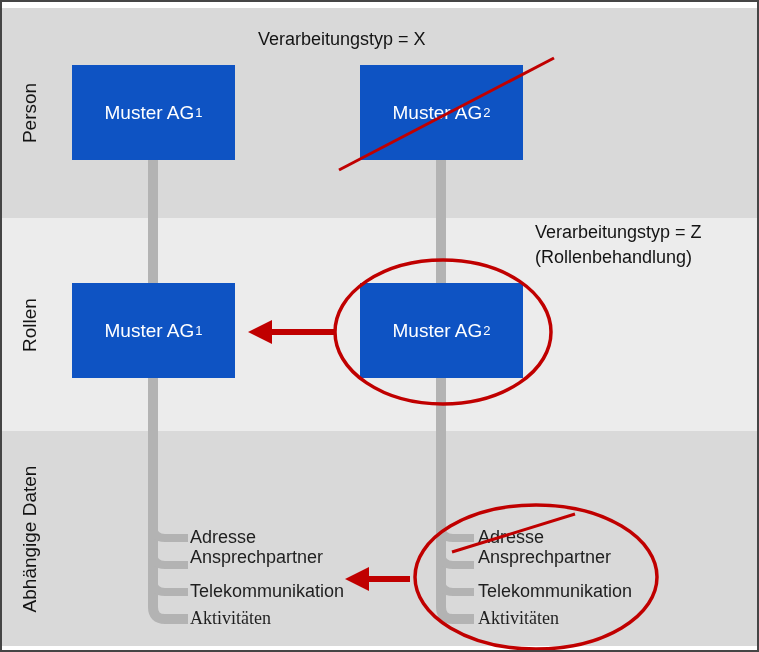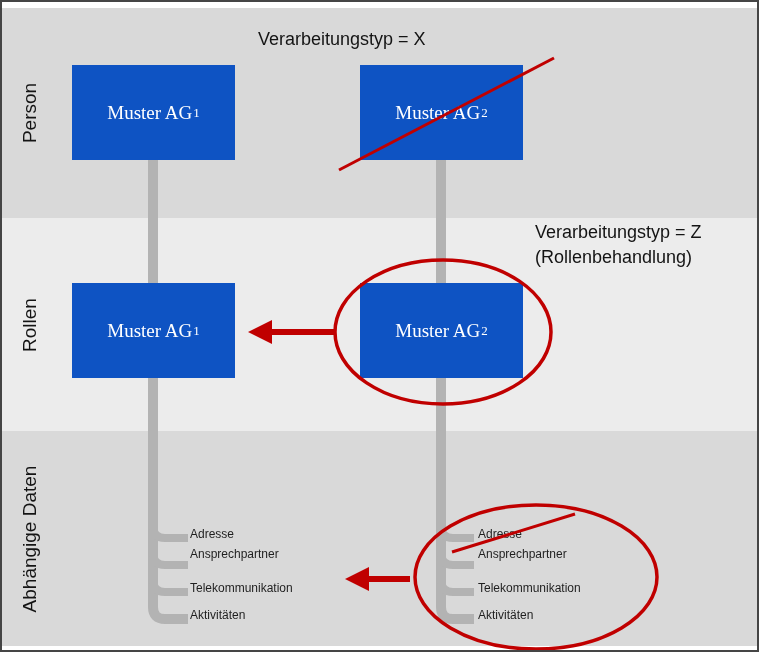--- a/index.html
+++ b/index.html
@@ -23,36 +23,35 @@
   #rl-dependent { top: 429px; height: 215px; }
   .row-label span { transform: rotate(-90deg); white-space: nowrap; font-size: 19px; color: #141414; }
 
   svg.layer { position: absolute; left: 0; top: 0; pointer-events: none; }
 
   .bluebox {
     position: absolute; width: 163px; height: 95px;
     background: #0e53c3; color: #ffffff;
     display: flex; align-items: center; justify-content: center;
     font-size: 19px;
-    font-family: Liberation Serif, serif;
   }
   .bluebox sub { font-size: 13px; margin-left: 1px; line-height: 0; }
   #box-p1 { left: 70px;  top: 63px; }
   #box-p2 { left: 358px; top: 63px; }
   #box-r1 { left: 70px;  top: 281px; }
   #box-r2 { left: 358px; top: 281px; }
 
   .ann { position: absolute; color: #141414; font-size: 18px; }
   #ann-x { left: 256px; top: 27px; }
   #ann-z { left: 533px; top: 218px; line-height: 25px; }
 
-  .dep { position: absolute; font-size: 12px; color: #1f1f1f; white-space: nowrap; text-align: center; }
+  .dep { position: absolute; font-size: 18px; color: #1f1f1f; white-space: nowrap; text-align: center; }
   .dep.l { left: 188px; }
   .dep.r { left: 476px; }
-  .y1 { top: 525px; } .y2 { top: 552px; margin-top: 27px; } .y3 { top: 545px; } .y4 { top: 606px; }
+  .y1 { top: 525px; } .y2 { top: 552px; margin-top: 27px; } .y3 { top: 545px; } .y4 { top: 606px; font-family: Liberation Serif, serif; }
 </style>
 </head>
 <body>
 
 <div class="stage">
 
   <div class="band" id="band-person"></div>
   <div class="band" id="band-roles"></div>
   <div class="band" id="band-dependent"></div>
 

